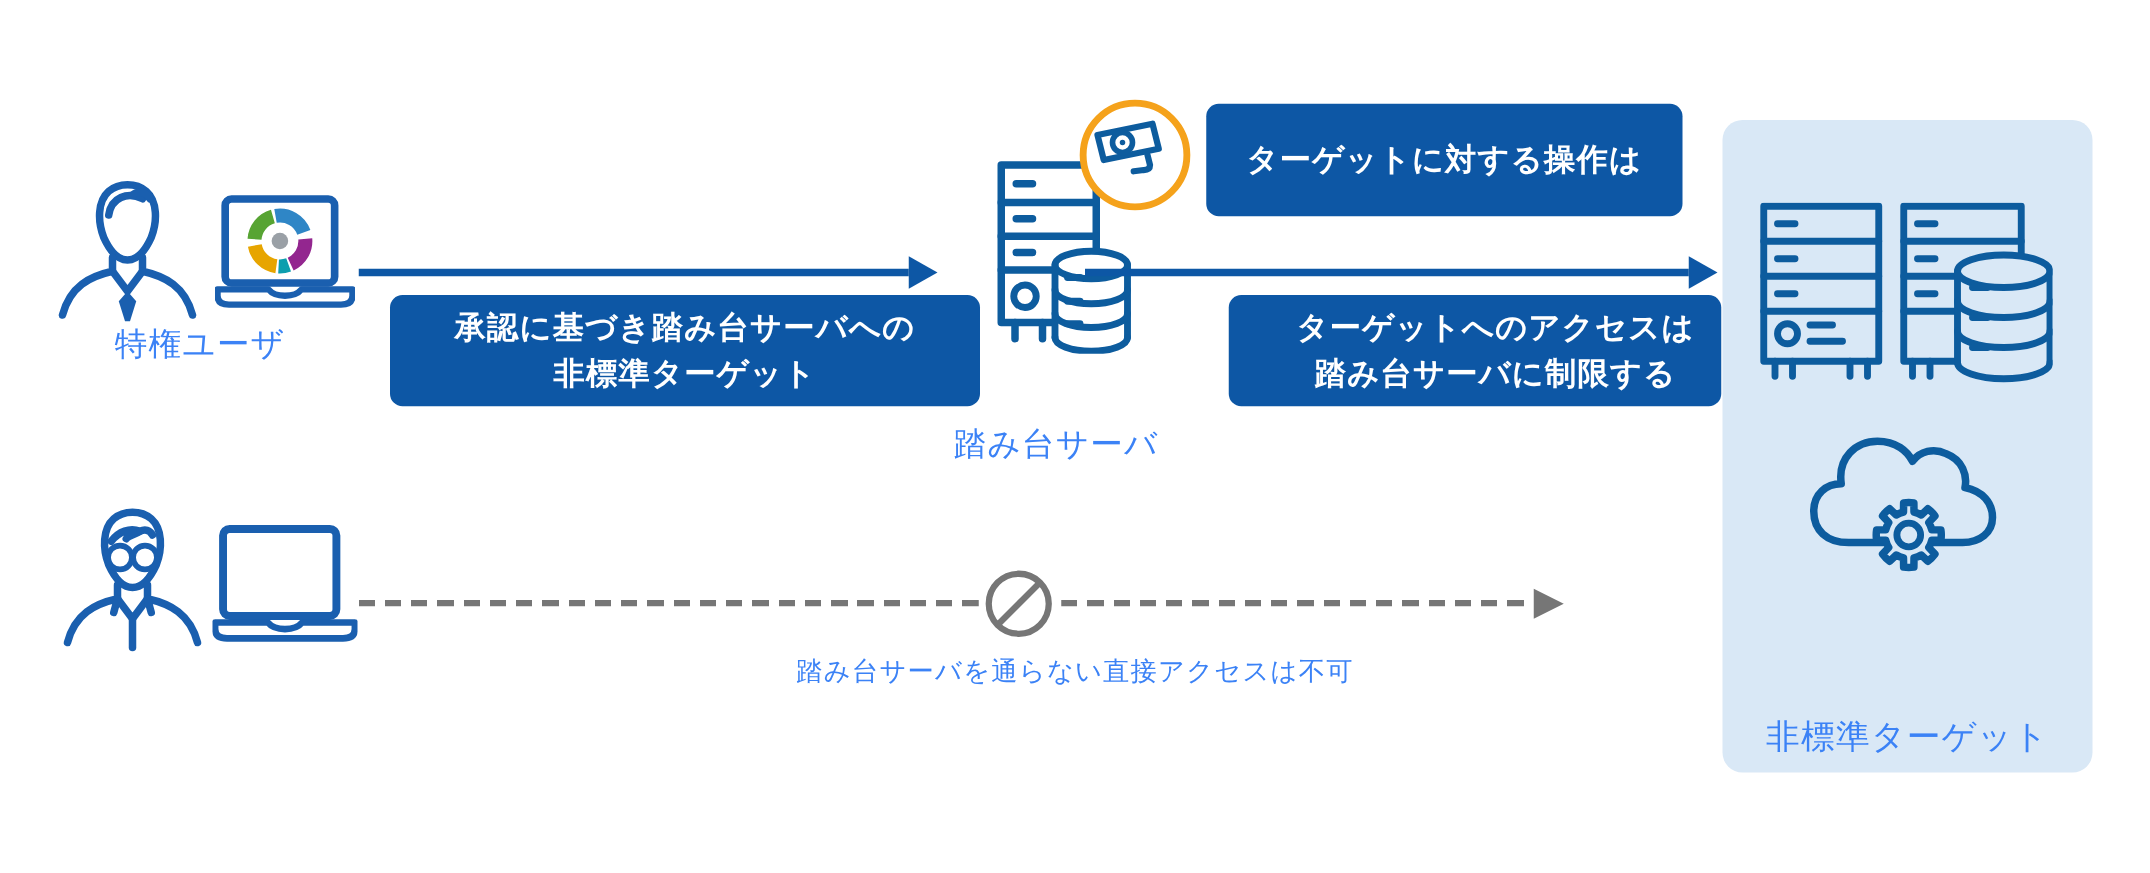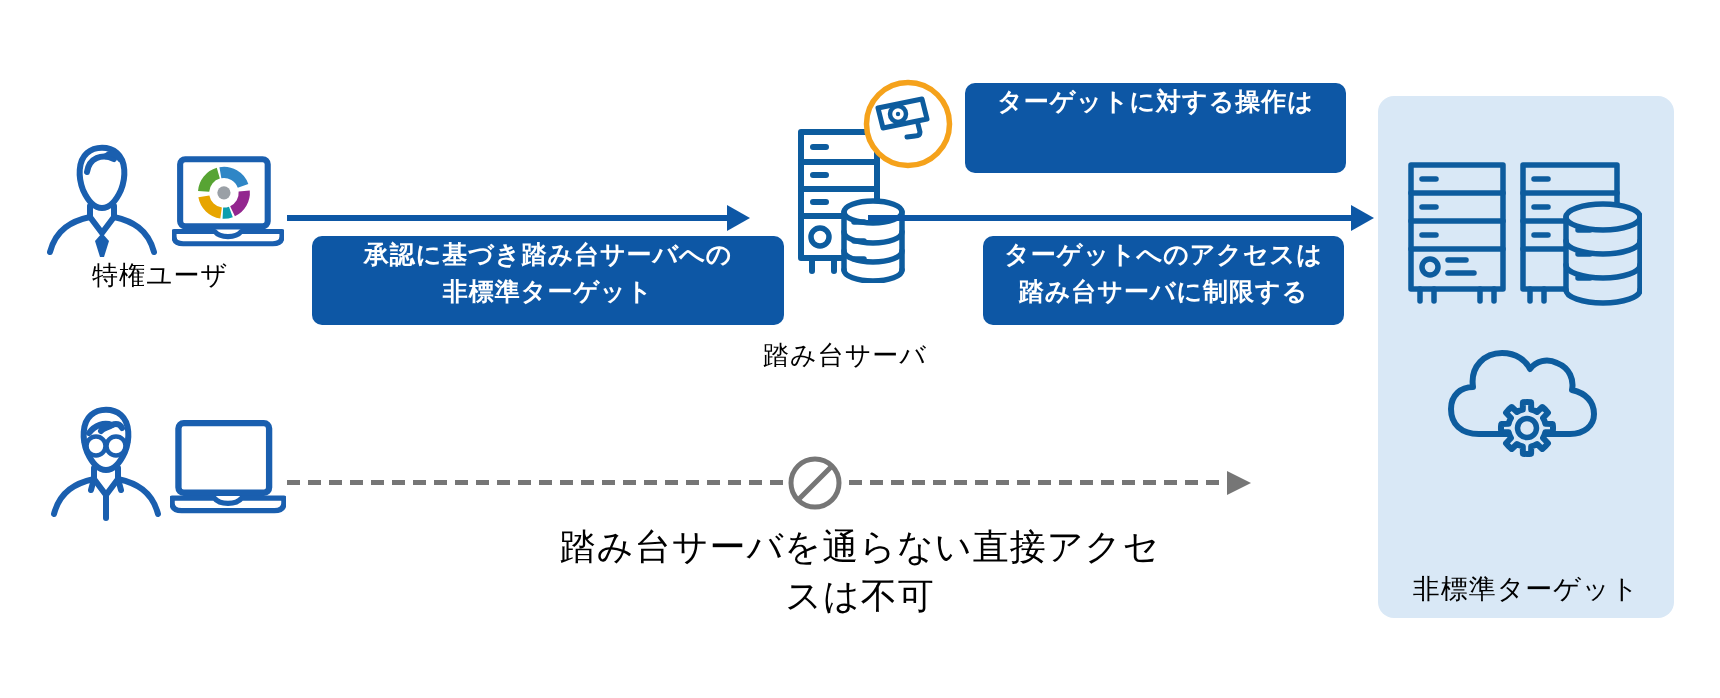--- a/index.html
+++ b/index.html
@@ -2,25 +2,25 @@
 <html><head>
 <meta charset="utf-8">
 <style>
   html,body{margin:0;padding:0;background:#ffffff;}
   #stage{
     position:relative;width:1720px;height:698px;background:#ffffff;overflow:hidden;
     font-family:"Liberation Sans","DejaVu Sans",sans-serif;
   }
   .abs{position:absolute;}
   .label{
-    color:#000000;font-size:26px;letter-spacing:1px;text-align:center;
+    color:#3b82f6;font-size:26px;letter-spacing:1px;text-align:center;
   }
   .callout{
     background:#0d57a5;border-radius:10px;color:#ffffff;
-    display:flex;flex-direction:column;align-items:center;
+    display:flex;flex-direction:column;justify-content:center;align-items:center;
     font-weight:bold;font-size:25px;line-height:37px;letter-spacing:1px;text-align:center;
   }
   .arrow-line{height:6px;background:#0d57a5;}
   .arrow-head{
     width:0;height:0;border-top:13px solid transparent;border-bottom:13px solid transparent;
     border-left:23px solid #0d57a5;
   }
   .dash-line{
     height:5px;
     background:repeating-linear-gradient(90deg,#767676 0 13px,transparent 13px 21px);
@@ -109,21 +109,21 @@
 
   <div class="abs label" style="left:745px;top:290px;width:200px;margin-top:48px;">踏み台サーバ</div>
 
   <div class="abs callout" style="left:965px;top:83px;width:381px;height:90px;">
     <div>ターゲットに対する操作は</div>
   </div>
 
   <div class="abs arrow-line" style="left:868px;top:215px;width:483px;"></div>
   <div class="abs arrow-head" style="left:1351px;top:205px;"></div>
 
-  <div class="abs callout" style="left:983px;top:236px;width:361px;height:89px;">
+  <div class="abs callout" style="left:983px;top:236px;width:361px;height:89px;padding-left:33px;">
     <div>ターゲットへのアクセスは</div>
     <div>踏み台サーバに制限する</div>
   </div>
 
   <div class="abs panel" style="left:1378px;top:96px;width:296px;height:522px;"></div>
 
   <svg class="abs" style="left:1408px;top:162px;" width="234" height="146" viewBox="0 0 234 146">
     <g fill="none" stroke="#0d5c9e" stroke-width="5.5" stroke-linecap="round" stroke-linejoin="round">
       <rect x="3" y="3" width="92" height="124"></rect>
       <path d="M3,31 H95 M3,59 H95 M3,87 H95"></path>
@@ -187,15 +187,15 @@
 
   <div class="abs dash-line" style="left:287px;top:480px;width:496px;"></div>
   <div class="abs dash-line" style="left:849px;top:480px;width:378px;"></div>
   <div class="abs dash-head" style="left:1227px;top:471px;"></div>
 
   <svg class="abs" style="left:787px;top:455px;" width="56" height="56" viewBox="0 0 56 56">
     <circle cx="28" cy="28" r="24" fill="#ffffff" stroke="#767676" stroke-width="5"></circle>
     <path d="M12,44 L44,12" stroke="#767676" stroke-width="5" stroke-linecap="round"></path>
   </svg>
 
-  <div class="abs label" style="left:555px;top:523px;width:610px;font-size:36px;">踏み台サーバを通らない直接アクセスは不可</div>
+  <div class="abs label" style="left:555px;top:523px;width:610px;font-size:21px;">踏み台サーバを通らない直接アクセスは不可</div>
 
 </div>
 
 </body></html>

